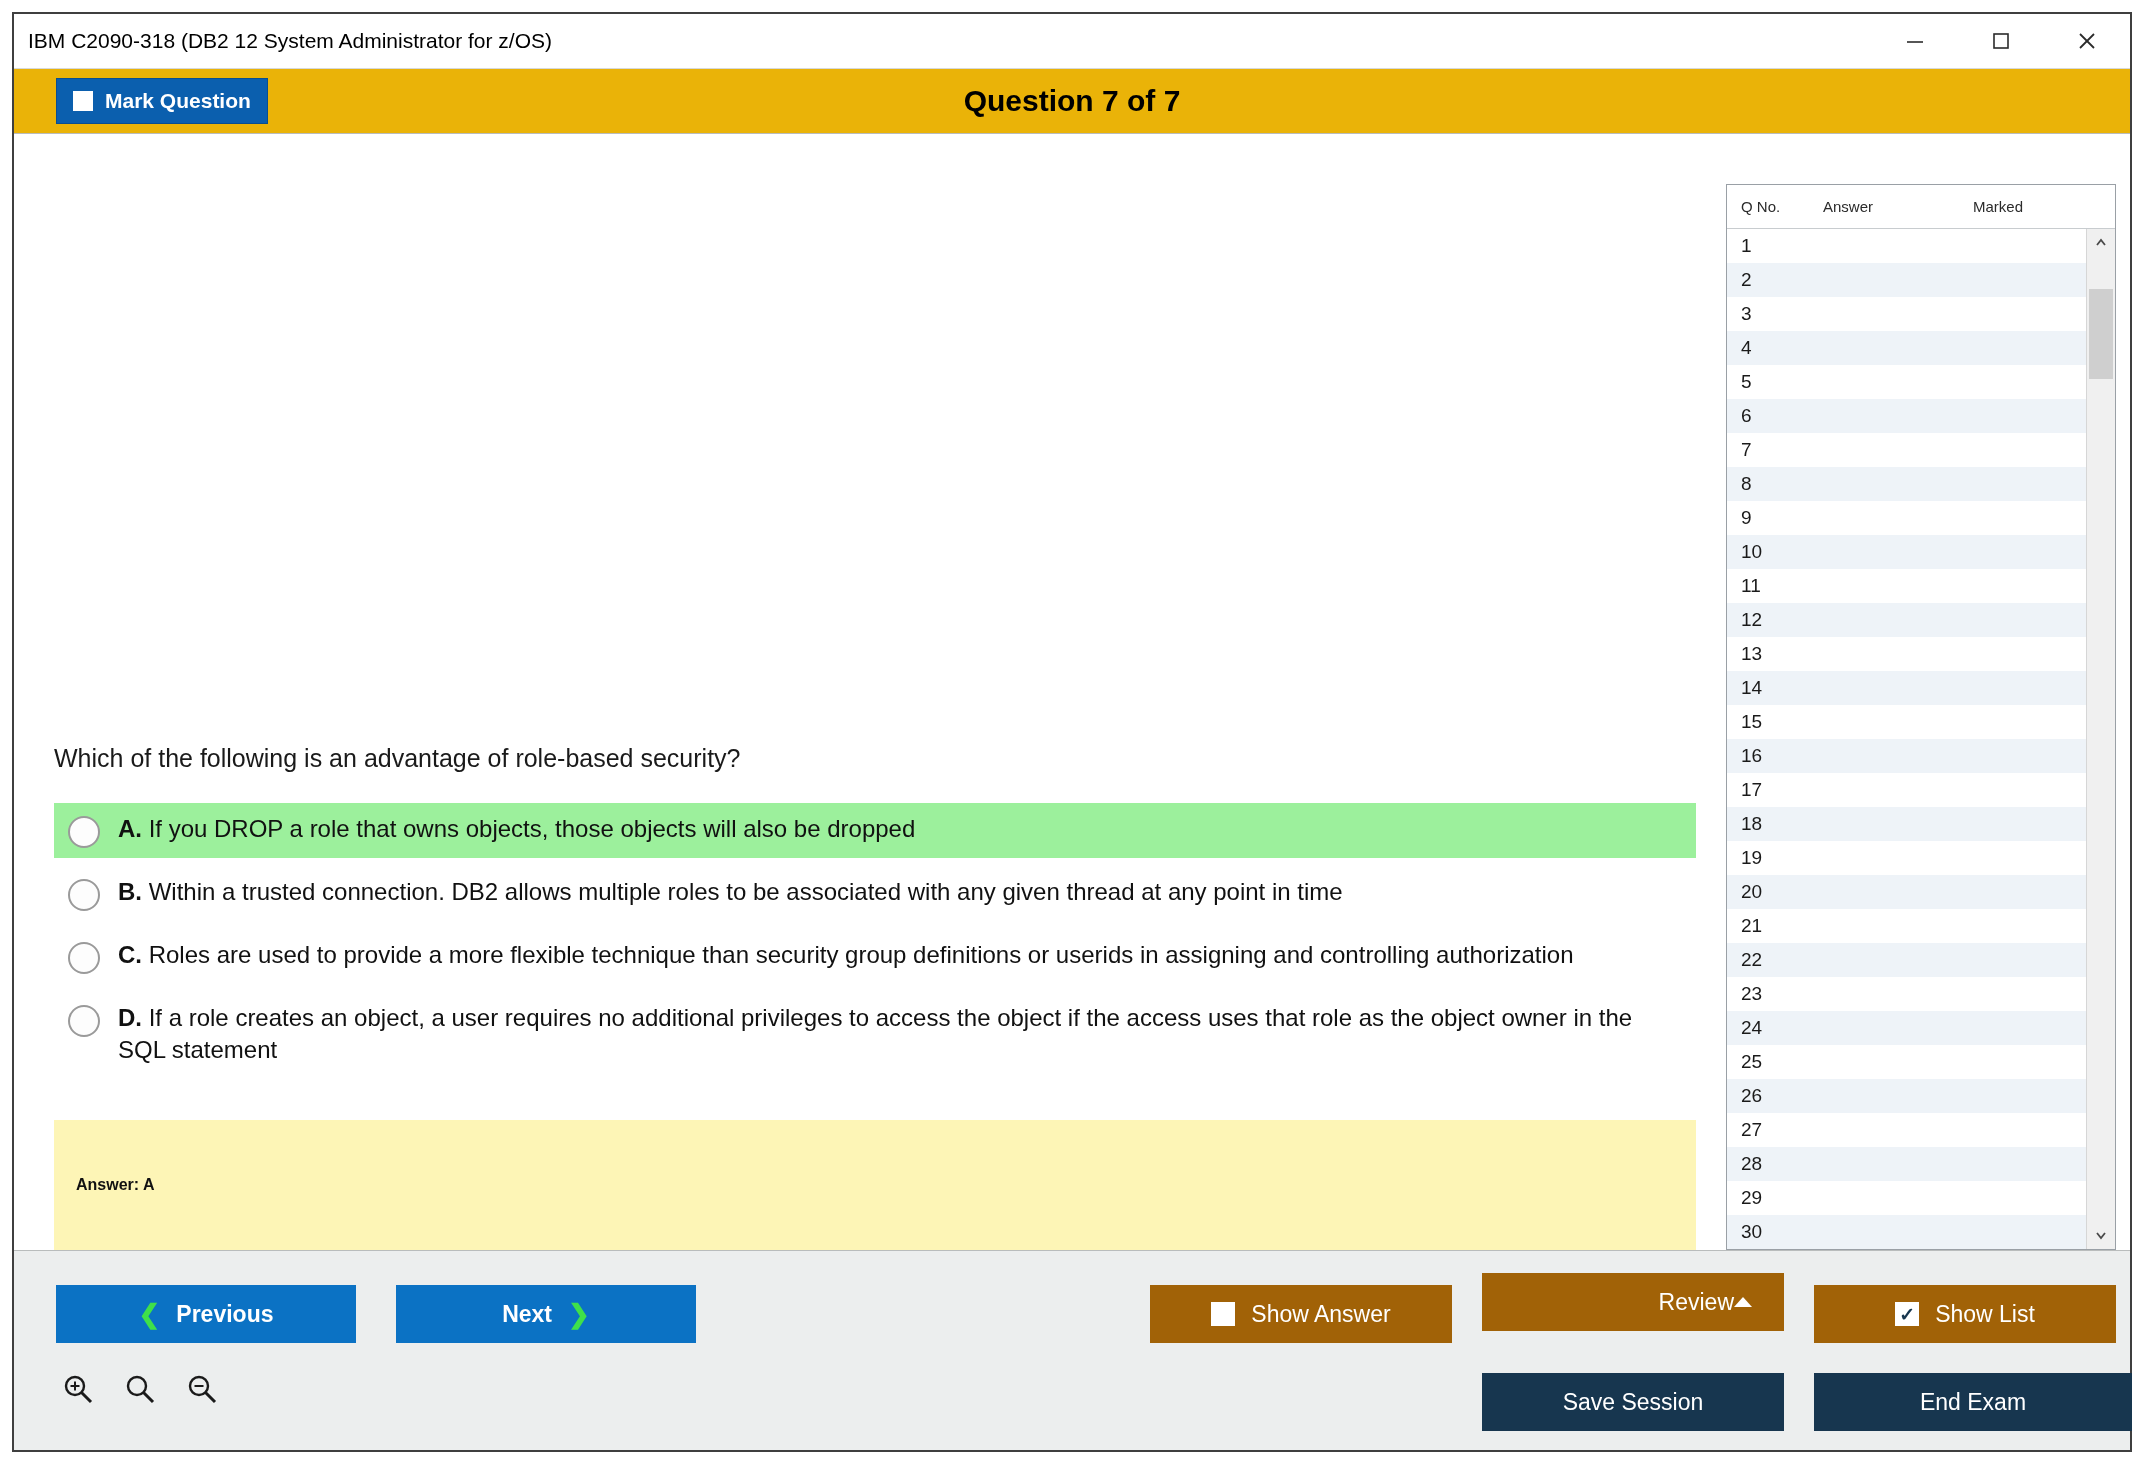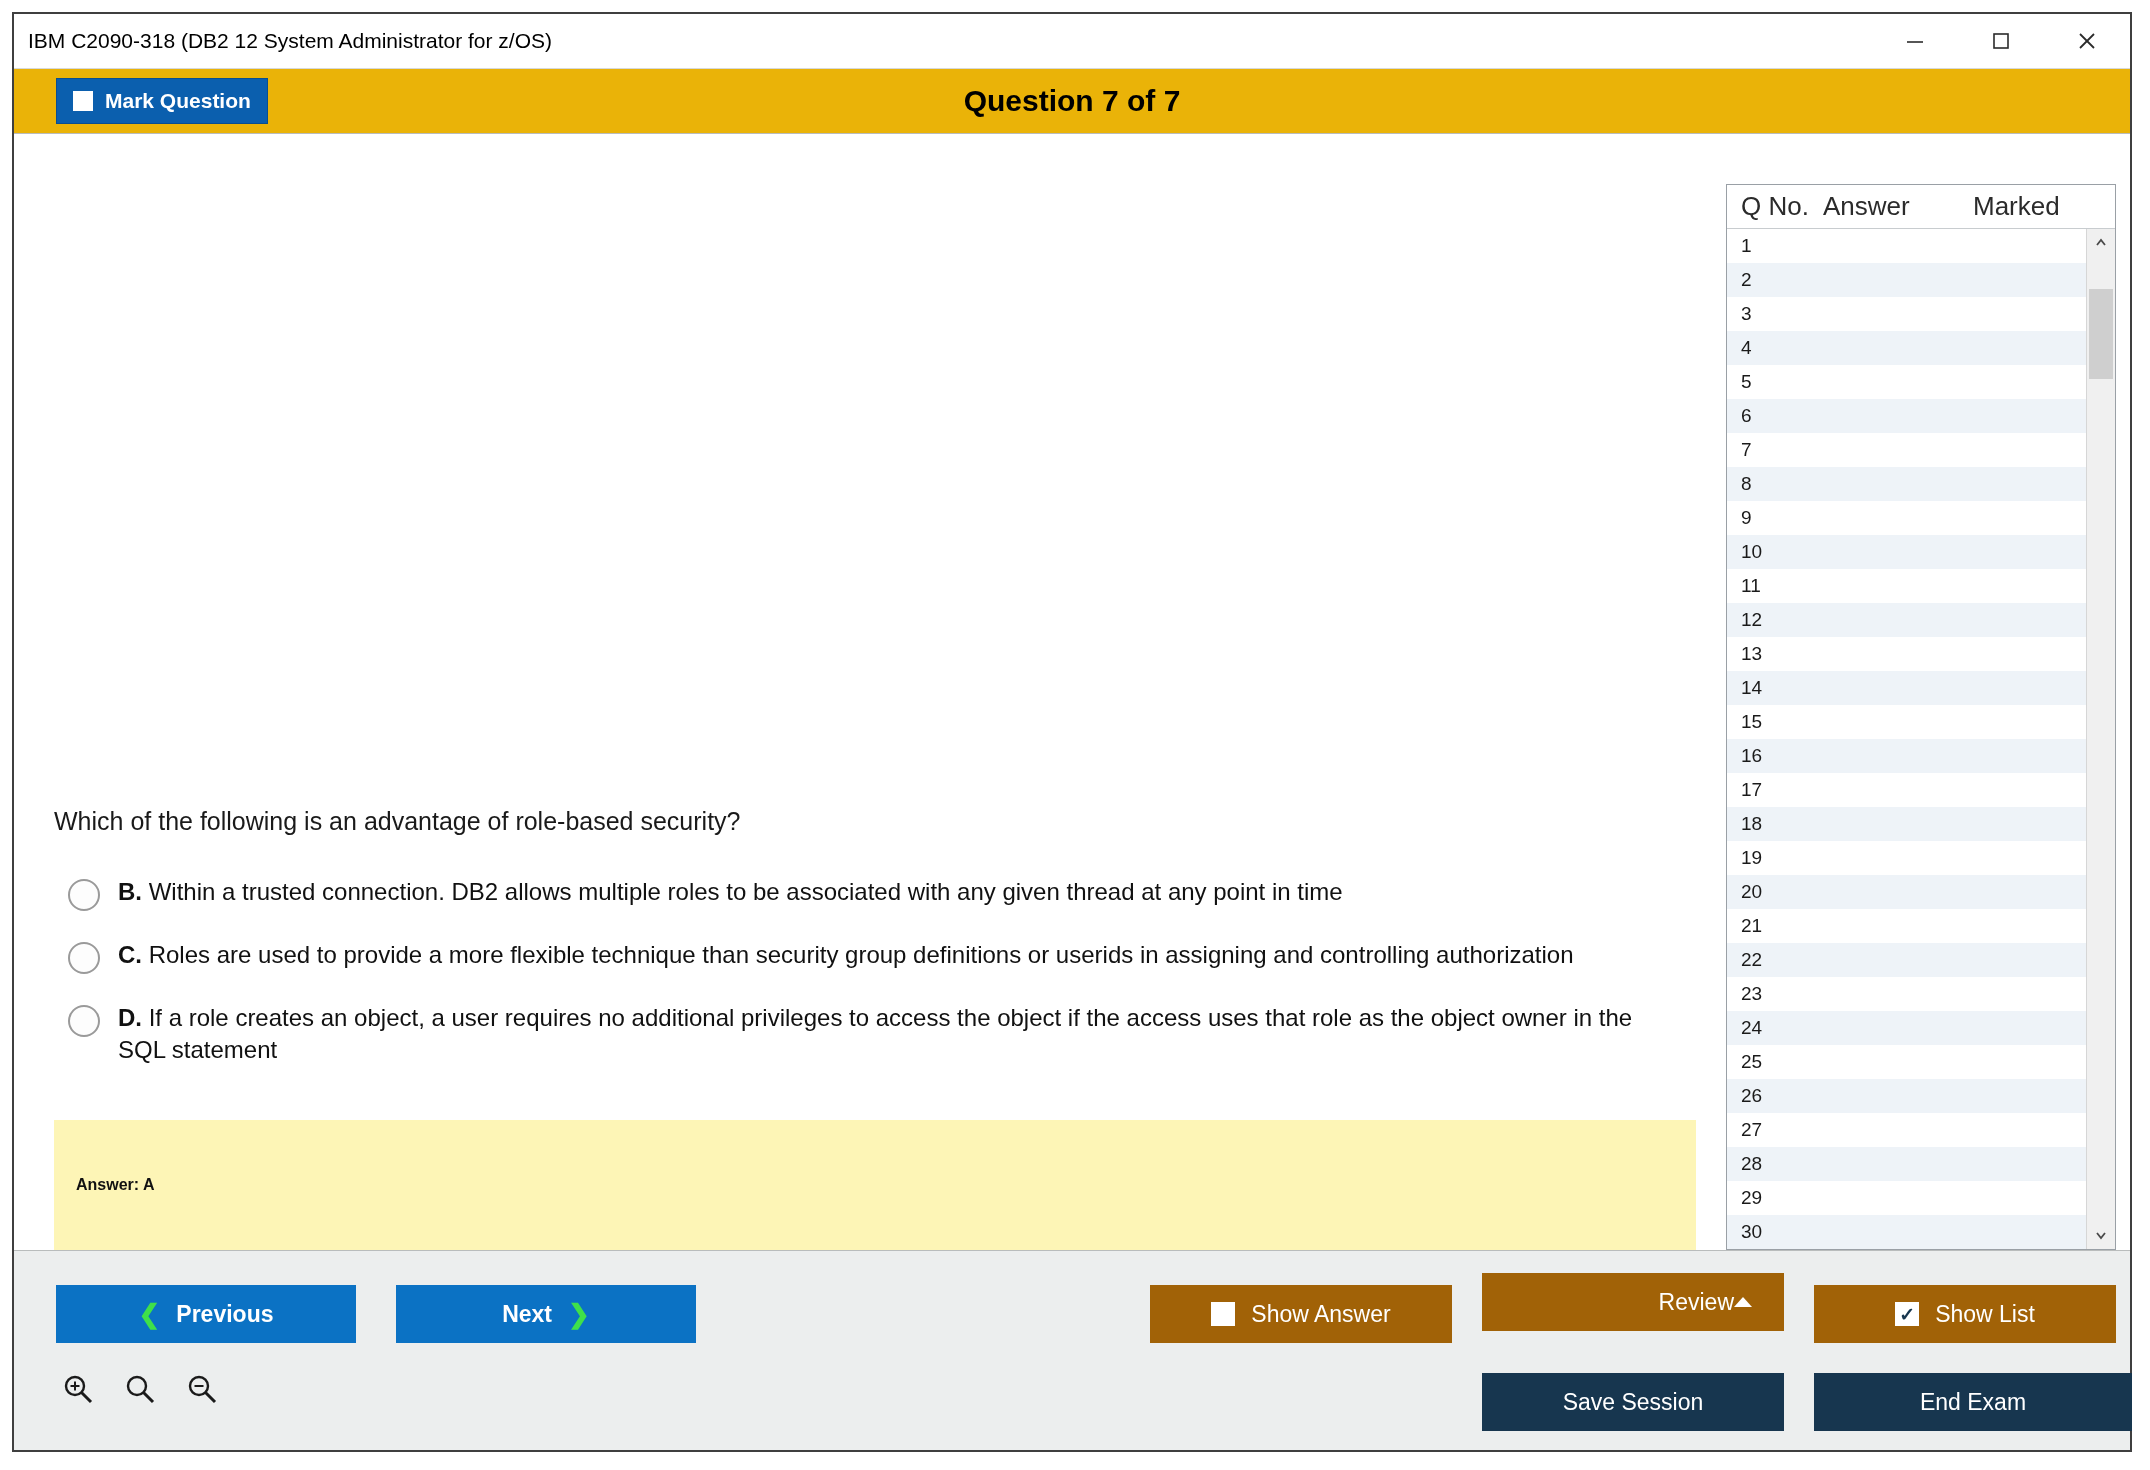--- a/index.html
+++ b/index.html
@@ -169,21 +169,21 @@
     display: flex;
     flex-direction: column;
     box-sizing: border-box;
     border: 1px solid #9aa0a6;
   }
   .list-head {
     display: flex;
     height: 44px;
     min-height: 44px;
     align-items: center;
-    font-size: 26px;
+    font-size: 15px;
     color: #2b2b2b;
     border-bottom: 1px solid #c8cccf;
     box-sizing: border-box;
   }
   .col-qno { width: 96px; padding-left: 14px; box-sizing: border-box; }
   .col-ans { width: 150px; text-align: left; }
   .col-mark { flex: 1; text-align: left; }
   .list-body-wrap {
     flex: 1;
     display: flex;
@@ -370,20 +370,27 @@
       <span>Mark Question</span>
     </div>
     <div class="question-title">Question 7 of 7</div>
   </div>
 
   <div class="body-area">
 
     <div class="question-pane">
       <div class="question-text">Which of the following is an advantage of role-based security?</div>
 
+      <div class="choice correct">
+        <span class="radio"></span>
+        <span class="choice-text">
+          <b>A.</b>
+          <span>If you DROP a role that owns objects, those objects will also be dropped</span>
+        </span>
+      </div>
 
       <div class="choice">
         <span class="radio"></span>
         <span class="choice-text">
           <b>B.</b>
           <span>Within a trusted connection. DB2 allows multiple roles to be associated with any given thread at any point in time</span>
         </span>
       </div>
 
       <div class="choice">

